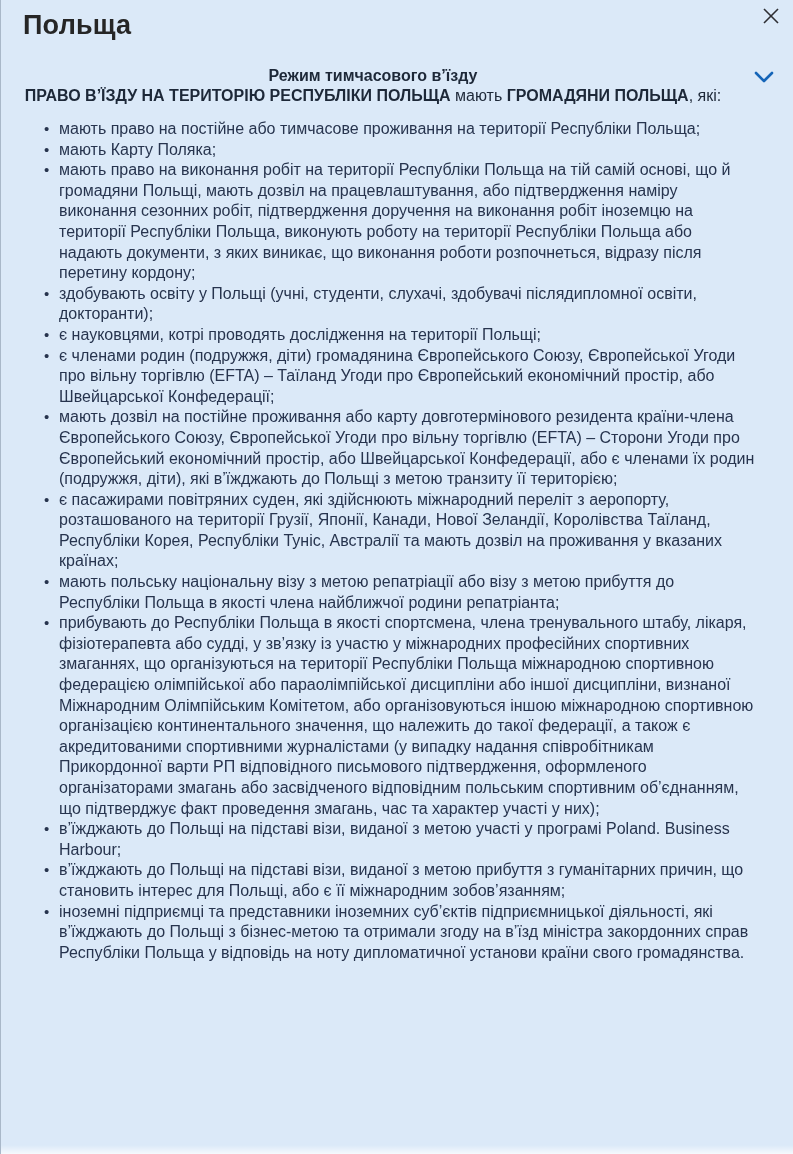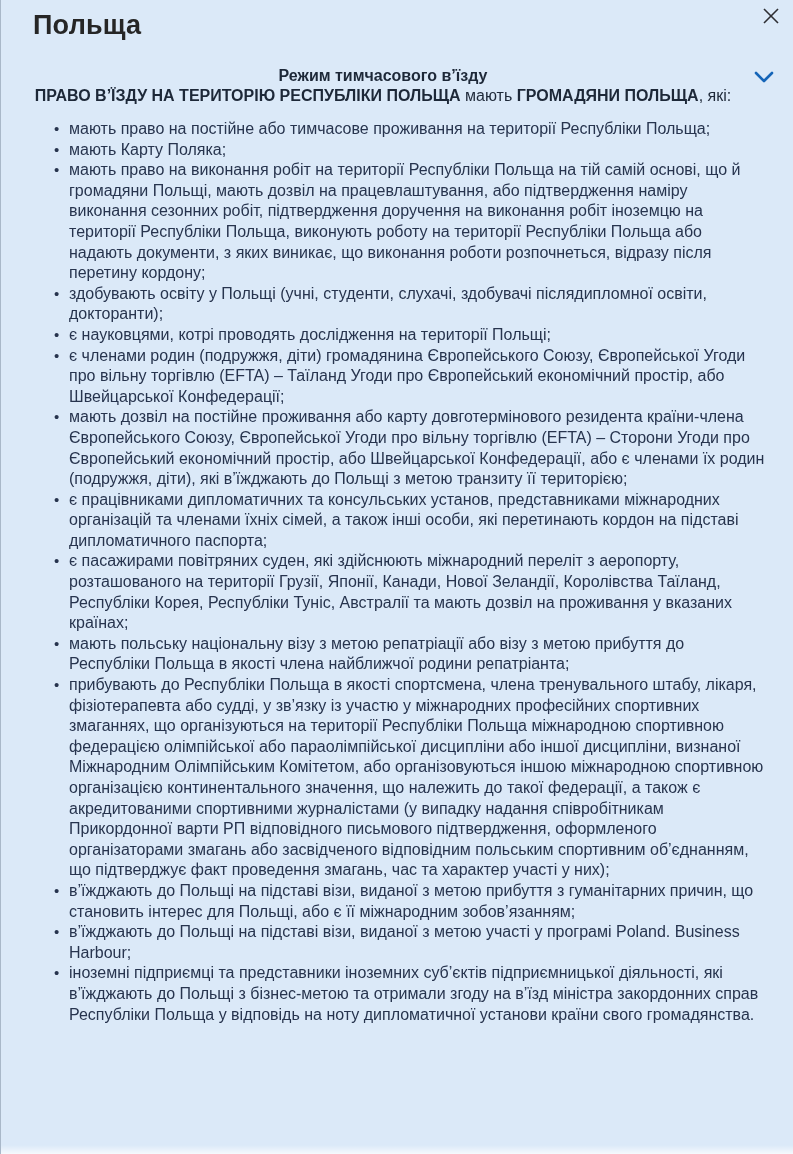--- a/index.html
+++ b/index.html
@@ -22,21 +22,21 @@
     content: "";
     position: absolute;
     left: 0; right: 0; bottom: 0;
     height: 9px;
     background: linear-gradient(to bottom, rgba(255,255,255,0), rgba(255,255,255,0.75));
     pointer-events: none;
   }
   .content {
     position: absolute;
     inset: 0;
-    padding: 8px 28px 0 32px;
+    padding: 8px 28px 0 22px;
     box-sizing: border-box;
   }
   .page-title {
     margin: 2px 0 0 0;
     font-size: 27px;
     font-weight: 700;
     color: #262626;
     letter-spacing: 0.2px;
   }
   .subheader {
@@ -127,23 +127,22 @@
     </div>
 
     <ul class="conditions" id="conditions-list">
         <li>мають право на постійне або тимчасове проживання на території Республіки Польща;</li>
         <li>мають Карту Поляка;</li>
         <li>мають право на виконання робіт на території Республіки Польща на тій самій основі, що й громадяни Польщі, мають дозвіл на працевлаштування, або підтвердження наміру виконання сезонних робіт, підтвердження доручення на виконання робіт іноземцю на території Республіки Польща, виконують роботу на території Республіки Польща або надають документи, з яких виникає, що виконання роботи розпочнеться, відразу після перетину кордону;</li>
         <li>здобувають освіту у Польщі (учні, студенти, слухачі, здобувачі післядипломної освіти, докторанти);</li>
         <li>є науковцями, котрі проводять дослідження на території Польщі;</li>
         <li>є членами родин (подружжя, діти) громадянина Європейського Союзу, Європейської Угоди про вільну торгівлю (EFTA) – Таїланд Угоди про Європейський економічний простір, або Швейцарської Конфедерації;</li>
         <li>мають дозвіл на постійне проживання або карту довготермінового резидента країни-члена Європейського Союзу, Європейської Угоди про вільну торгівлю (EFTA) – Сторони Угоди про Європейський економічний простір, або Швейцарської Конфедерації, або є членами їх родин (подружжя, діти), які в’їжджають до Польщі з метою транзиту її територією;</li>
-        <li>є працівниками дипломатичних та консульських установ, представниками міжнародних організацій та членами їхніх сімей, а також інші особи, які перетинають кордон на підставі дипломатичного паспорта;</li>
         <li>є пасажирами повітряних суден, які здійснюють міжнародний переліт з аеропорту, розташованого на території Грузії, Японії, Канади, Нової Зеландії, Королівства Таїланд, Республіки Корея, Республіки Туніс,  Австралії та мають дозвіл на проживання у вказаних країнах;</li>
         <li>мають польську національну візу з метою репатріації або візу з метою прибуття до Республіки Польща в якості члена найближчої родини репатріанта;</li>
         <li>прибувають до Республіки Польща в якості спортсмена, члена тренувального штабу, лікаря, фізіотерапевта або судді, у зв’язку із участю у міжнародних професійних спортивних змаганнях, що організуються на території Республіки Польща міжнародною спортивною федерацією олімпійської або параолімпійської дисципліни або іншої дисципліни, визнаної Міжнародним Олімпійським Комітетом, або організовуються іншою міжнародною спортивною організацією континентального значення, що належить до такої федерації, а також є акредитованими спортивними журналістами (у випадку надання співробітникам Прикордонної варти РП відповідного письмового підтвердження, оформленого організаторами змагань або засвідченого відповідним польським спортивним об’єднанням, що підтверджує факт проведення змагань, час та характер участі у них);</li>
+        <li>в’їжджають до Польщі на підставі візи, виданої з метою участі у програмі Poland. Business Harbour;</li>
         <li>в’їжджають до Польщі на підставі візи, виданої з метою прибуття з гуманітарних причин, що становить інтерес для Польщі, або є її міжнародним зобов’язанням;</li>
-        <li>в’їжджають до Польщі на підставі візи, виданої з метою участі у програмі Poland. Business Harbour;</li>
         <li>іноземні підприємці та представники іноземних суб’єктів підприємницької діяльності, які в’їжджають до Польщі з бізнес-метою та отримали згоду на в’їзд міністра закордонних справ Республіки Польща у відповідь на ноту дипломатичної установи країни свого громадянства.</li>
       </ul>
 
   </div>
 </div>
 
 </body></html>

